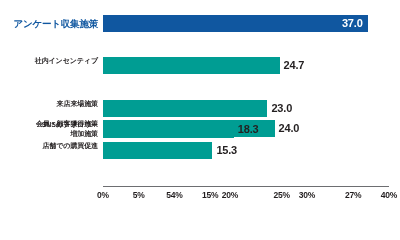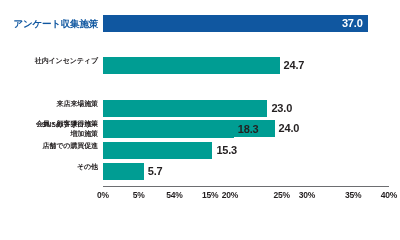--- a/index.html
+++ b/index.html
@@ -147,33 +147,26 @@
           <div class="val-outside" style="left: 134.845px;">18.3</div>
         </div>
       </div>
       <div class="bar-row" style="top: 134.2px;">
         <div class="cat-label">店舗での購買促進</div>
         <div class="bar-wrap">
           <div class="bar" style="width: 109.395px; background: rgb(0, 157, 147);"></div>
           <div class="val-outside" style="left: 113.395px;">15.3</div>
         </div>
       </div>
-      <div class="bar-row" style="top: 155.4px;">
-        <div class="cat-label">その他</div>
-        <div class="bar-wrap">
-          <div class="bar" style="width: 40.755px; background: rgb(0, 157, 147);"></div>
-          <div class="val-outside" style="left: 44.755px;">5.7</div>
-        </div>
-      </div>
     </div>
   <div class="axis-line"></div>
   <div id="tick-container">
       <div class="tick-label" style="left: 103px;">0%</div>
       <div class="tick-label" style="left: 138.75px;">5%</div>
       <div class="tick-label" style="left: 174.5px;">54%</div>
       <div class="tick-label" style="left: 210.25px;">15%</div>
       <div class="tick-label" style="left: 230px;">20%</div>
       <div class="tick-label" style="left: 281.75px; text-align: right;">25%</div>
       <div class="tick-label" style="left: 307px;">30%</div>
-      <div class="tick-label" style="left: 353.25px;">35%</div>
+      <div class="tick-label" style="left: 353.25px;">27%</div>
       <div class="tick-label" style="left: 389px;">40%</div>
     </div>
 </div>
 
 </body></html>

